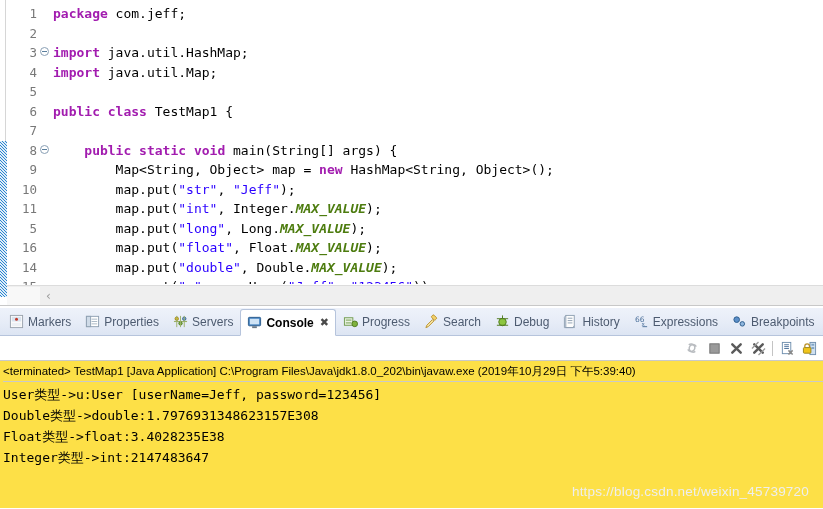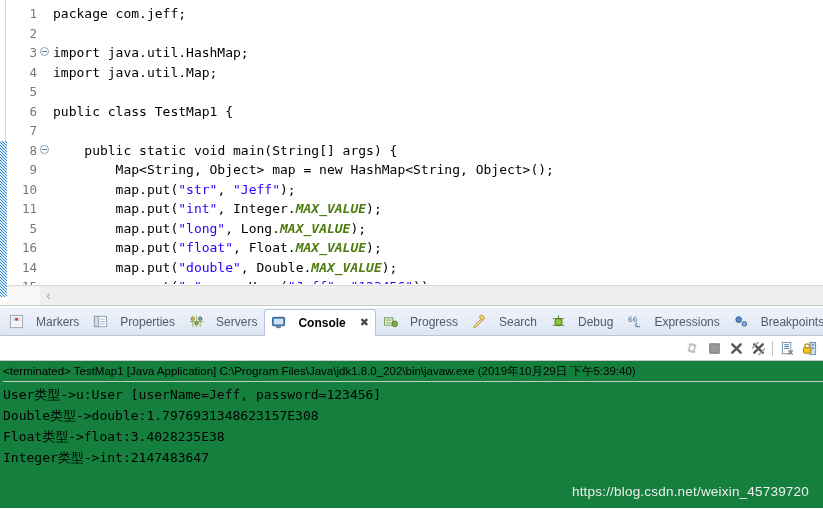--- a/index.html
+++ b/index.html
@@ -59,21 +59,21 @@
 
   .code-area {
     flex: 1 1 auto; height: 284px; position: relative;
     padding: 4px 0 0 14px;
     font-family: "DejaVu Sans Mono", monospace;
     font-size: 13px; color: #000;
     white-space: pre; overflow: hidden;
   }
   .cline { height: 19.5px; line-height: 19.5px; white-space: pre; }
 
-  .kw   { color: #000000; font-weight: normal; }
+  .kw   { color: #a21caf; font-weight: bold; }
   .str  { color: #2a00ff; }
   .stat { color: #4d7c0f; font-weight: bold; font-style: italic; }
 
   
   .h-scroll {
     position: absolute; left: 7px; right: 0; bottom: 0; height: 21px;
     background: #efefef; border-top: 1px solid #dcdcdc;
     display: flex; align-items: center;
   }
   .h-scroll .pad-left { width: 33px; height: 19px; background: #f8f8f8; }
@@ -96,21 +96,21 @@
   }
   .panel-gap { height: 2px; background: #ffffff; }
 
   .tabbar {
     position: relative; height: 28px;
     background: linear-gradient(to bottom,#eef2fa 0%, #e6ecf7 55%, #dde5f3 100%);
     border-bottom: 1px solid #b6c4dc;
     display: flex; align-items: flex-end; padding-left: 2px;
   }
   .tab {
-    display: flex; align-items: center; gap: 12px;
+    display: flex; align-items: center; gap: 4px;
     height: 27px; padding: 0 7px; font-size: 12px; color: #4d5b70;
     white-space: nowrap; position: relative;
   }
   .tab.active {
     background: #ffffff; color: #000; font-weight: bold;
     border: 1px solid #b6c4dc; border-bottom: 1px solid #ffffff;
     border-top-left-radius: 3px; border-top-right-radius: 3px;
     margin-bottom: -1px; padding: 0 6px; text-align: center;
   }
   .tab .lbl { font-size: 12px; }
@@ -123,21 +123,21 @@
   .toolbar {
     position: relative; height: 25px; background: #ffffff;
     display: flex; align-items: center; justify-content: flex-end;
     padding-right: 3px; gap: 0px;
     border-bottom: 1px solid #c9c9c9;
   }
   .tbtn { width: 22px; height: 21px; display: flex; align-items: center; justify-content: center; }
   .tbsep { width: 1px; height: 15px; background: #c4c4c4; margin: 0 3px; }
 
   .console {
-    position: relative; height: 147px; background: #15803d;
+    position: relative; height: 147px; background: #fde047;
     padding: 2px 0 0 3px; overflow: hidden;
   }
   .cons-head {
     font-family: "Liberation Sans", sans-serif; font-size: 11.5px;
     color: #000; height: 16px; line-height: 16px; white-space: nowrap;
   }
   .cons-rule { height: 1px; background: #c9c9c9; margin: 2px 0 2px 0; width: 820px; }
   .cons-line {
     font-family: "DejaVu Sans Mono", monospace; font-size: 13px;
     color: #000; height: 21px; line-height: 21px; white-space: pre;
@@ -271,20 +271,32 @@
               <line x1="2" y1="5" x2="14" y2="5" stroke="#4f7a1f"></line>
               <line x1="2" y1="12" x2="14" y2="12" stroke="#4f7a1f"></line>
               <line x1="8" y1="1.5" x2="8" y2="4.5" stroke="#4f7a1f"></line>
             </svg>
           </span>
           <span class="lbl">Debug</span>
         </div>
         <div class="tab">
           <span>
             <svg class="ticon" viewBox="0 0 16 16" xmlns="http://www.w3.org/2000/svg">
+              <rect x="3" y="1.5" width="9" height="13" fill="#fdfdfd" stroke="#8fa0b2"></rect>
+              <line x1="5" y1="4.5" x2="10" y2="4.5" stroke="#8fa0b2"></line>
+              <line x1="5" y1="7" x2="10" y2="7" stroke="#8fa0b2"></line>
+              <line x1="5" y1="9.5" x2="10" y2="9.5" stroke="#8fa0b2"></line>
+              <path d="M3 1.5 l-1.5 2 v11 h9 l1.5 -2" fill="none" stroke="#8fa0b2"></path>
+            </svg>
+          </span>
+          <span class="lbl">History</span>
+        </div>
+        <div class="tab">
+          <span>
+            <svg class="ticon" viewBox="0 0 16 16" xmlns="http://www.w3.org/2000/svg">
               <text x="1" y="9" font-family="DejaVu Sans" font-size="8" fill="#4a6f9a">6</text>
               <text x="6" y="8" font-family="DejaVu Sans" font-size="8" fill="#4a6f9a">6</text>
               <text x="8" y="13" font-family="DejaVu Sans" font-size="6" fill="#4a6f9a">x</text>
               <line x1="9" y1="13.5" x2="14" y2="13.5" stroke="#4a6f9a"></line>
             </svg>
           </span>
           <span class="lbl">Expressions</span>
         </div>
         <div class="tab">
           <span>

